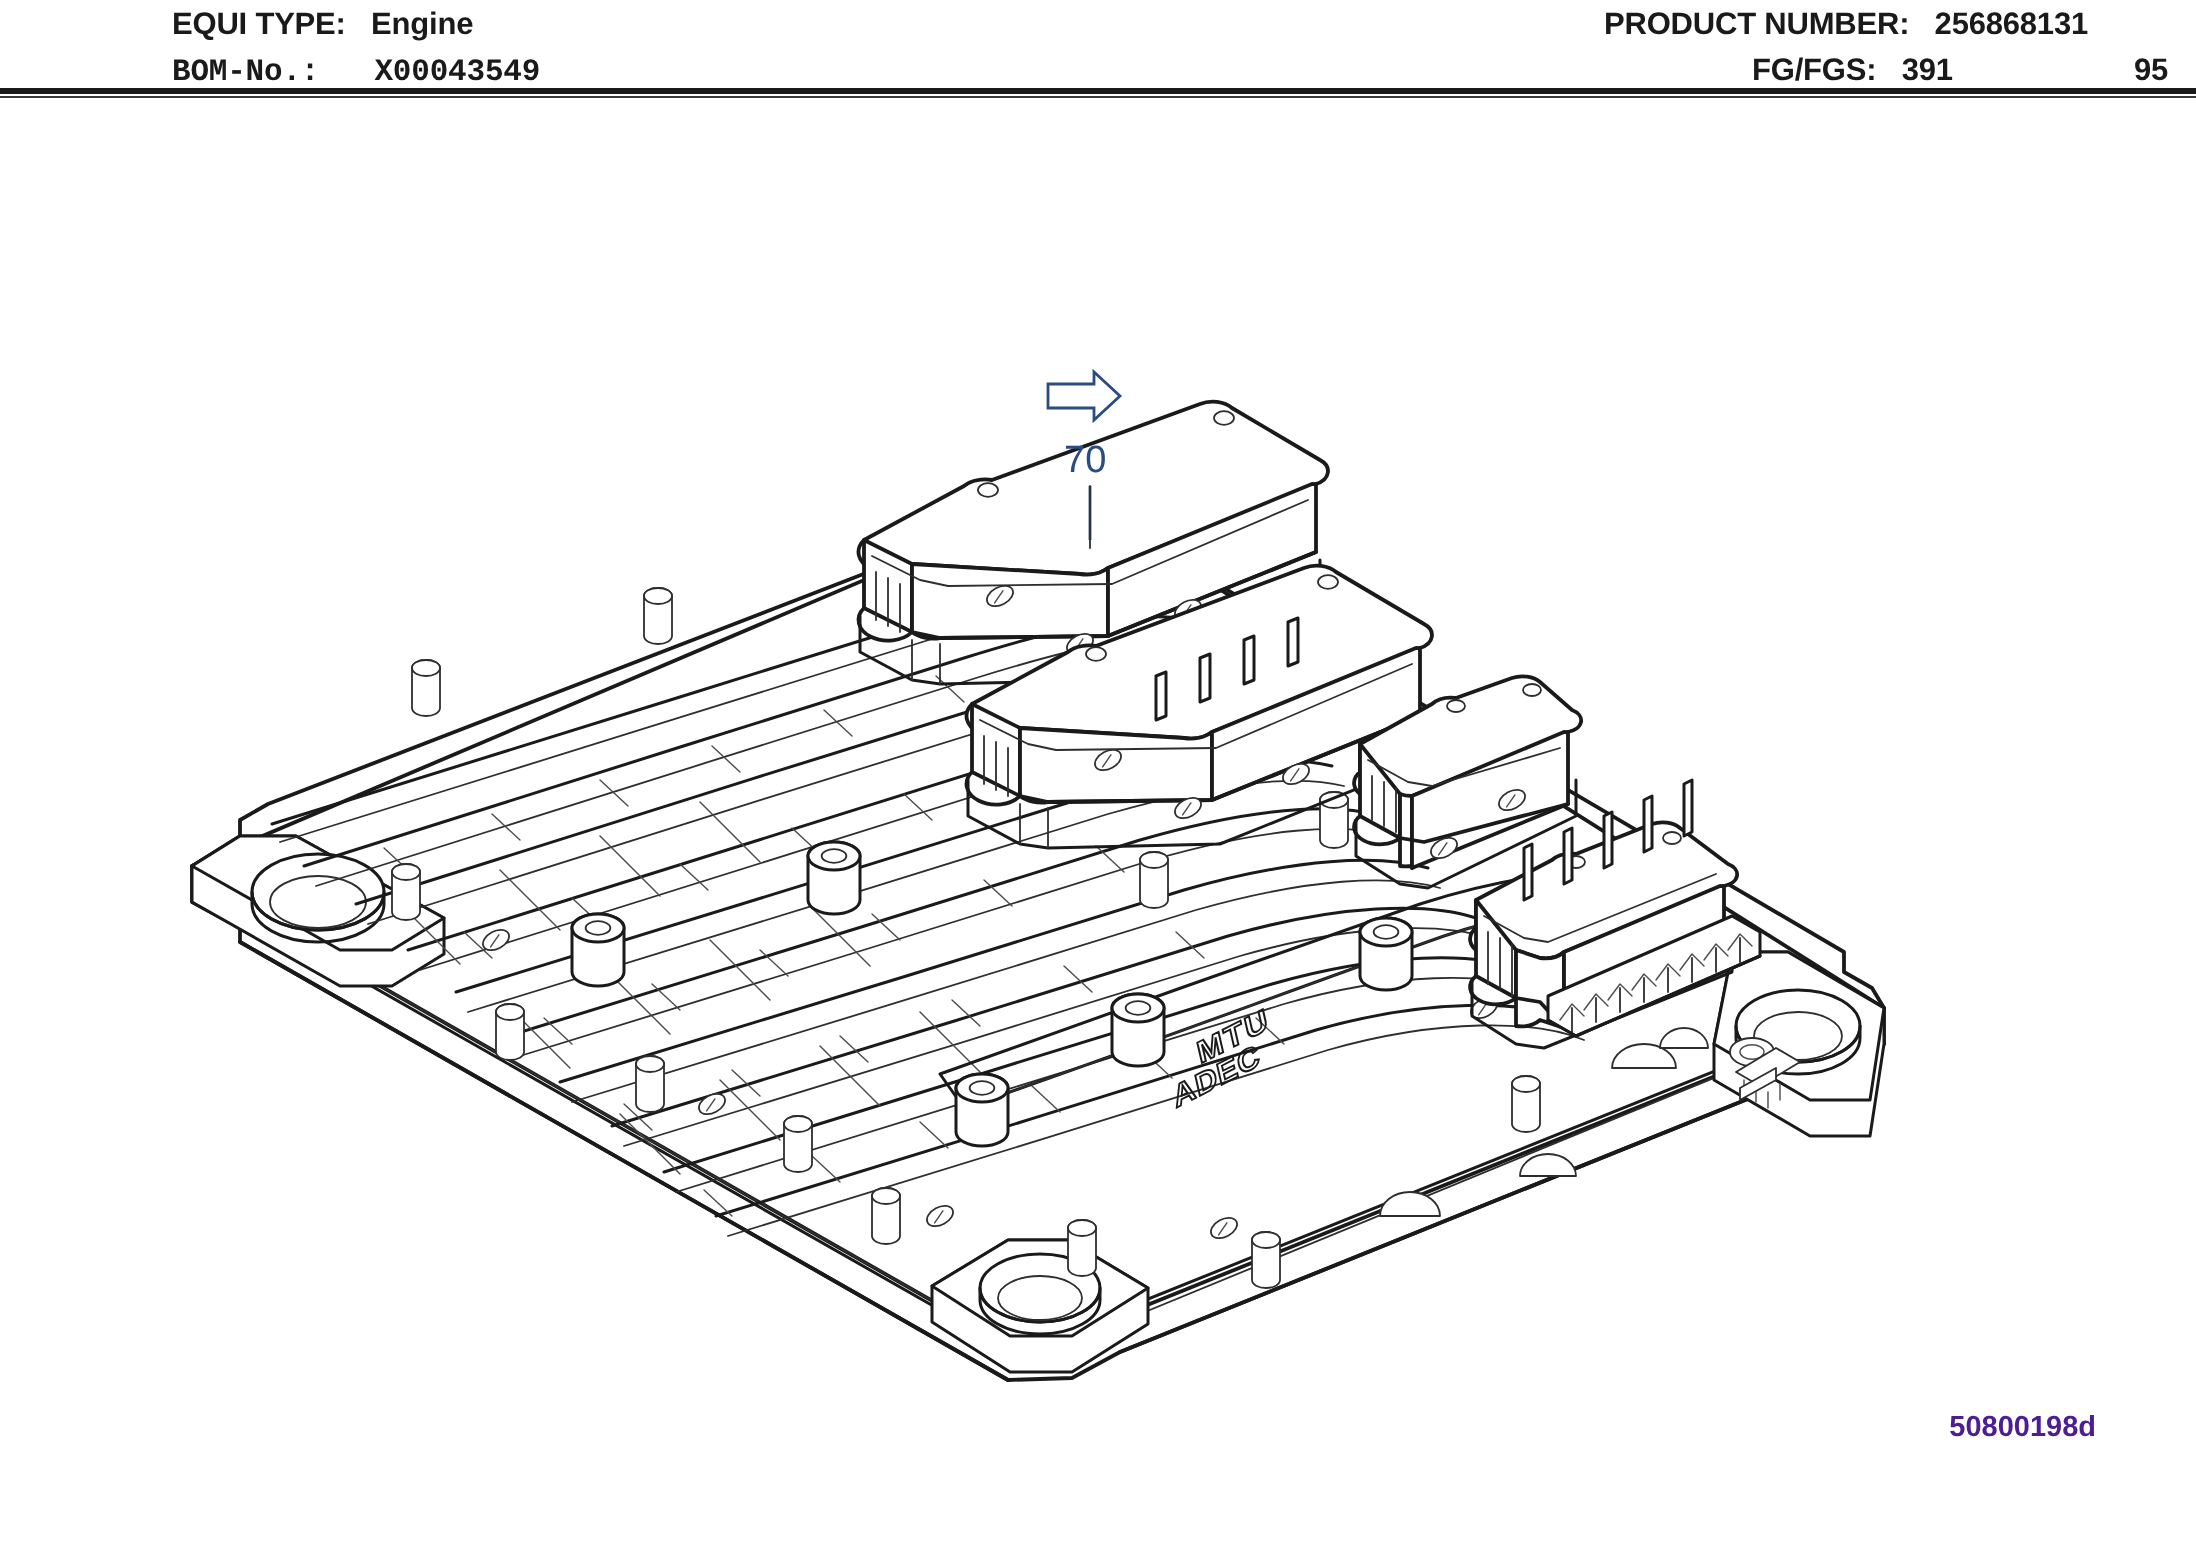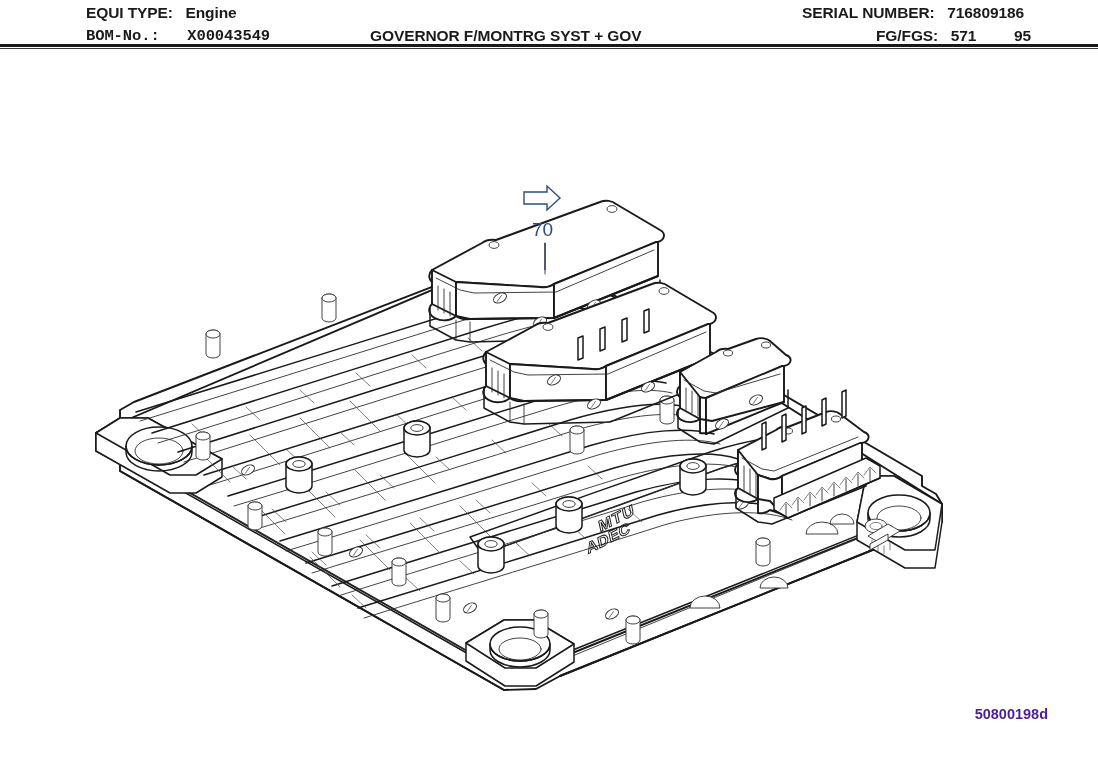--- a/index.html
+++ b/index.html
@@ -42,21 +42,21 @@
 
   .hdr-label { font-weight: bold; }
   .hdr-value { font-weight: bold; }
 
   #hdr-equi      { left: 86px; }
   #hdr-bom       { left: 86px; font-family: Liberation Mono, monospace; }
   #hdr-product   { left: 394px; }
   #hdr-desc      { left: 370px; }
   #hdr-serial    { left: 802px; }
   #hdr-fgfgs     { left: 876px; }
-  #hdr-fgfgs2    { left: 1014px; }
+  #hdr-fgfgs2    { left: 1067px; }
 
   #hdr-rule-thick {
     position: absolute;
     left: 0; top: 44px;
     width: 1098px; height: 2.5px;
     background: #1a1a1a;
   }
   #hdr-rule-thin {
     position: absolute;
     left: 0; top: 48px;
@@ -104,32 +104,31 @@
       <span class="hdr-value">Engine</span>
     </div>
 
     <div class="hdr-line hdr-row2" id="hdr-bom">
       <span class="hdr-label">BOM-No.:</span>
       <span>&nbsp;</span>
       <span class="hdr-value">X00043549</span>
     </div>
 
 
-    <div class="hdr-line hdr-row2" id="hdr-desc">GOVERNOR F/MONTRG SYST + GOV</div>
 
     <div class="hdr-line hdr-row1" id="hdr-serial">
-      <span class="hdr-label">SERIAL NUMBER:</span>
+      <span class="hdr-label">PRODUCT NUMBER:</span>
       <span>&nbsp;</span>
-      <span class="hdr-value">716809186</span>
+      <span class="hdr-value">256868131</span>
     </div>
 
     <div class="hdr-line hdr-row2" id="hdr-fgfgs">
       <span class="hdr-label">FG/FGS:</span>
       <span>&nbsp;</span>
-      <span class="hdr-value">571</span>
+      <span class="hdr-value">391</span>
     </div>
 
     <div class="hdr-line hdr-row2" id="hdr-fgfgs2">95</div>
 
     <div id="hdr-rule-thick"></div>
     <div id="hdr-rule-thin"></div>
   </div>
 
   <div id="drawing-area">
     <svg id="drawing-svg" width="1098" height="640" viewBox="0 0 1098 640" xmlns="http://www.w3.org/2000/svg">

